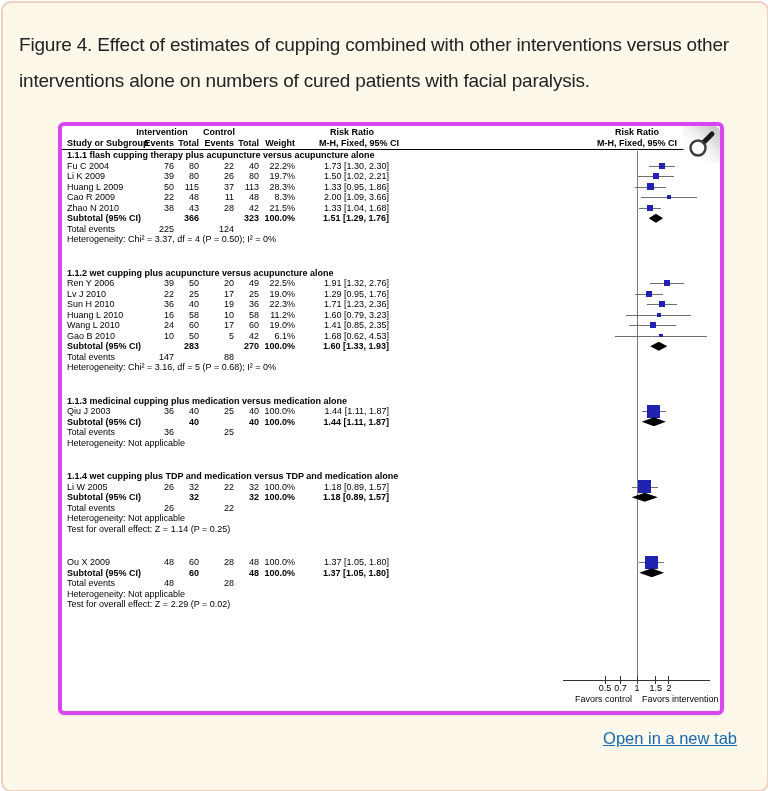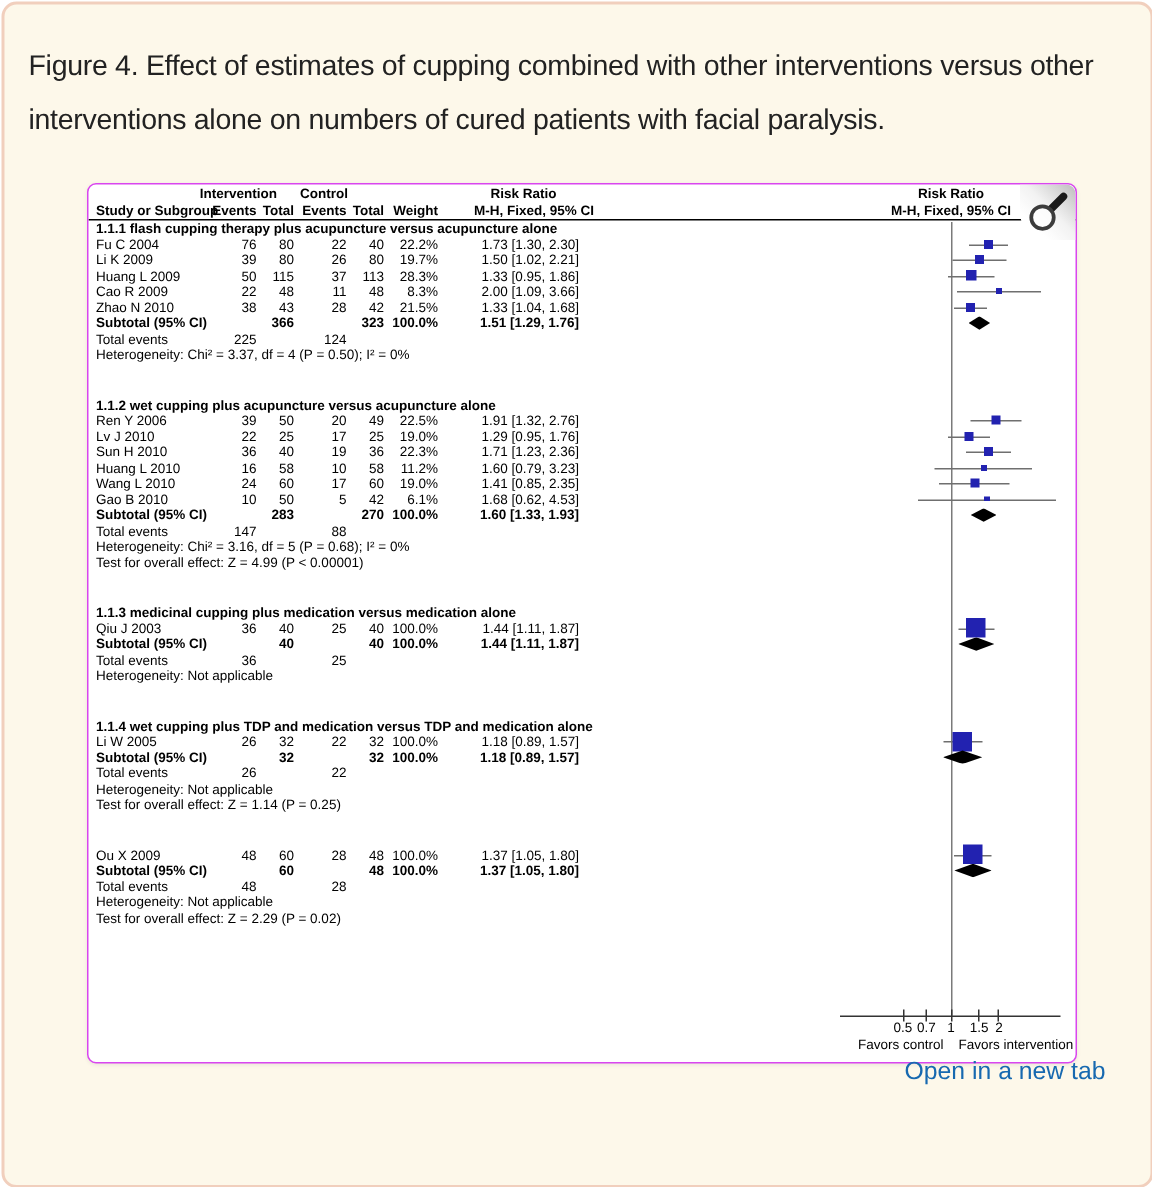--- a/index.html
+++ b/index.html
@@ -2,21 +2,21 @@
 <html><head>
 <meta charset="utf-8">
 <style>
   html,body{margin:0;padding:0;background:#ffffff;width:768px;height:791px;overflow:hidden;
     font-family:"Liberation Sans",sans-serif;}
   .card{position:absolute;left:1px;top:1px;width:764px;height:787px;background:#fdf8ea;
     border:2px solid #f1cfbd;border-radius:10px;}
   .caption{position:absolute;left:16px;top:24px;width:736px;font-size:19px;line-height:35.5px;
     color:#222222;letter-spacing:-0.2px;}
   .figure{position:absolute;left:55px;top:119px;width:658px;height:585px;background:#ffffff;
-    border:1px solid #d946ef;border-radius:6px;box-shadow:0 1px 3px rgba(0,0,0,0.08);
+    border:4px solid #d946ef;border-radius:6px;box-shadow:0 1px 3px rgba(0,0,0,0.08);
     font-size:9px;color:#000;overflow:hidden;}
   .figure *{box-sizing:border-box;}
   .b{font-weight:bold;}
   .fig-header{position:relative;height:24px;border-bottom:1px solid #000;}
   .hspan{position:absolute;white-space:nowrap;font-weight:bold;line-height:11px;}
   .h1{top:1px;} .h2{top:12px;}
   .ctr{text-align:center;} .rt{text-align:right;}
   #rows{position:relative;}
   .row{position:relative;height:10.5px;line-height:10.5px;white-space:nowrap;}
   .gap{height:23px;}
@@ -33,22 +33,22 @@
   .dia{position:absolute;height:9px;top:0.75px;background:#000;z-index:2;
     clip-path:polygon(50% 0,100% 50%,50% 100%,0 50%);}
   .zero-line{position:absolute;left:575px;top:25px;width:1px;height:529px;background:#7a7a7a;}
   .axis-line{position:absolute;left:501px;top:554px;width:147px;height:1px;background:#333;}
   .tick{position:absolute;top:550px;width:1px;height:8px;background:#333;}
   .tick-label{position:absolute;top:557px;width:26px;text-align:center;line-height:10px;}
   .favors{position:absolute;top:568px;line-height:11px;white-space:nowrap;}
   .magnifier{position:absolute;right:0;top:0;width:37px;height:37px;
     background:linear-gradient(225deg,#bdbdbd 0%,#f2f2f2 45%,#ffffff 75%);
     border-bottom-left-radius:18px;border-top-right-radius:6px;z-index:5;cursor:pointer;}
-  .open-link{position:absolute;top:702px;right:30px;font-size:16.5px;color:#1769b0;
-    cursor:pointer;}
+  .open-link{position:absolute;top:726px;right:30px;font-size:16.5px;color:#1769b0;
+    text-decoration:underline;cursor:pointer;}
 </style>
 </head>
 <body>
 
 <div class="card">
 
   <div class="caption">Figure 4. Effect of estimates of cupping combined with other interventions versus other interventions alone on numbers of cured patients with facial paralysis.</div>
 
   <div class="figure">
     <div class="fig-header">
@@ -221,23 +221,20 @@
           <span class="cell c-rr b">1.60 [1.33, 1.93]</span>
           <div class="dia" style="left: 588.165px; width: 17.1893px;"></div>
         </div>
         <div class="row">
           <span class="cell c-study">Total events</span>
           <span class="cell c-ev1">147</span>
           <span class="cell c-ev2">88</span>
         </div>
         <div class="row">
           <span class="cell c-study">Heterogeneity: Chi² = 3.16, df = 5 (P = 0.68); I² = 0%</span>
-        </div>
-        <div class="row">
-          <span class="cell c-study">Test for overall effect: Z = 4.99 (P &lt; 0.00001)</span>
         </div>
         <div class="gap"></div>
         <div class="row">
           <span class="cell c-study b">1.1.3 medicinal cupping plus medication versus medication alone</span>
         </div>
         <div class="row">
           <span class="cell c-study">Qiu J 2003</span>
           <span class="cell c-ev1">36</span>
           <span class="cell c-tot1">40</span>
           <span class="cell c-ev2">25</span>

